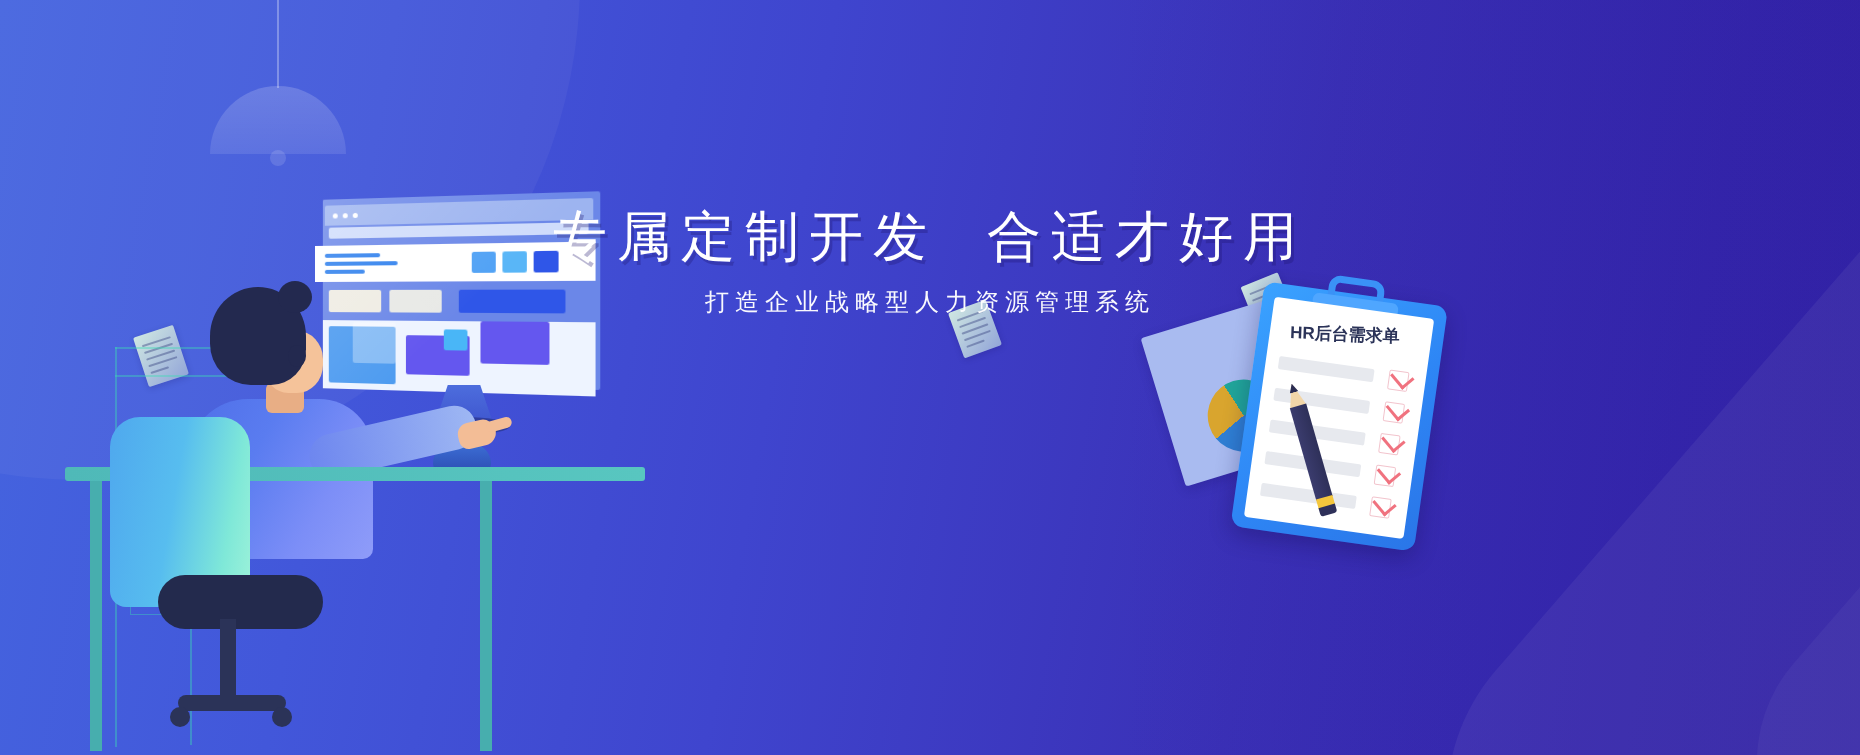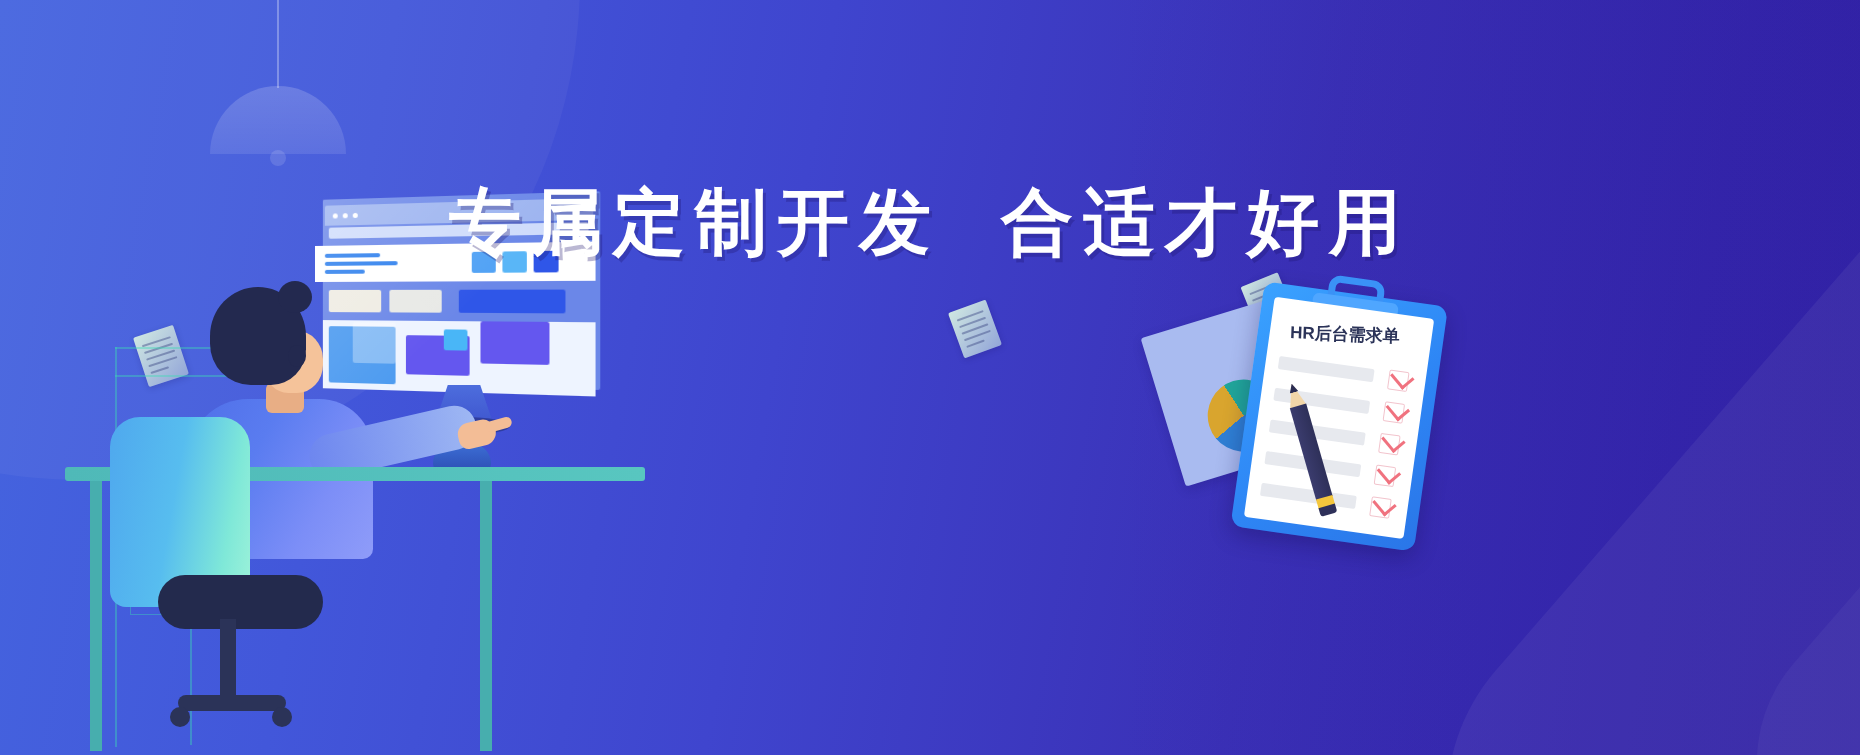--- a/index.html
+++ b/index.html
@@ -53,25 +53,26 @@
     border-radius:50%;
     background:rgba(255,255,255,0.13);
   }
 
   
   .headline-wrap{
     position:absolute; left:0; right:0; top:183px;
     text-align:center; z-index:40;
   }
   .headline{
-    font-size:72px; font-weight:bold; color:#ffffff;
+    font-size:54px; font-weight:normal; color:#ffffff;
     letter-spacing:10px;
     text-shadow:3px 4px 0 rgba(30,20,110,0.30);
     line-height:1.1;
     white-space:pre;
+    margin-top:24px;
   }
   .subhead{
     margin-top:20px;
     font-size:24px; color:#ffffff; letter-spacing:6px;
     opacity:0.97;
     white-space:pre;
   }
 
   
   .gear{ position:absolute; }
@@ -398,20 +399,21 @@
   <div class="note" style="left:1248px; top:278px; width:40px; height:48px; transform:rotate(-22deg);">
     <span class="ln" style="top:9px;"></span>
     <span class="ln" style="top:16px;"></span>
     <span class="ln" style="top:23px;"></span>
     <span class="ln" style="top:30px;"></span>
     <span class="ln" style="top:37px; width:48%;"></span>
   </div>
 
   <div class="headline-wrap">
     <div class="headline">专属定制开发  合适才好用</div>
+    <div class="subhead">打造企业战略型人力资源管理系统</div>
   </div>
 
   <div class="scene-left">
 
     <div class="wire" style="left:55px; top:152px; width:150px; height:0;"></div>
     <div class="wire" style="left:55px; top:180px; width:150px; height:0;"></div>
     <div class="wire" style="left:55px; top:152px; width:0; height:400px;"></div>
     <div class="wire" style="left:70px; top:300px; width:58px; height:120px;"></div>
     <div class="wire" style="left:130px; top:340px; width:0; height:210px;"></div>
 

